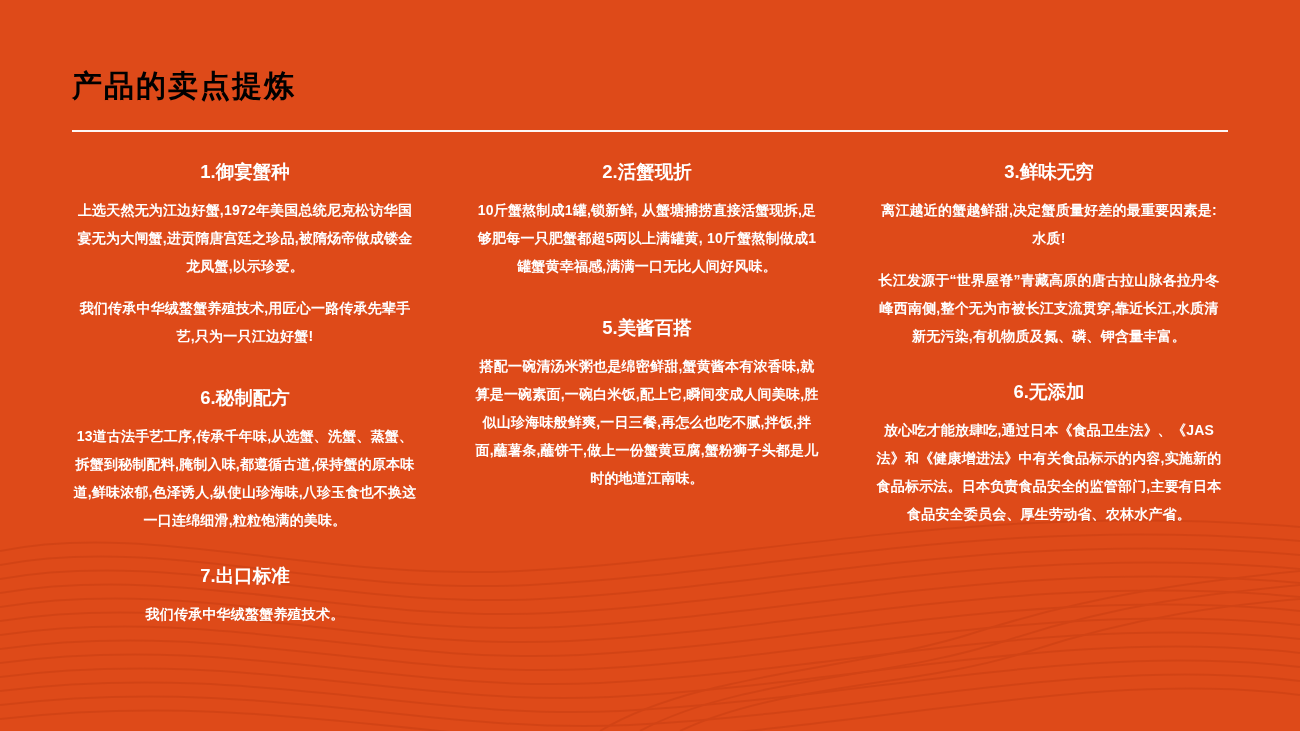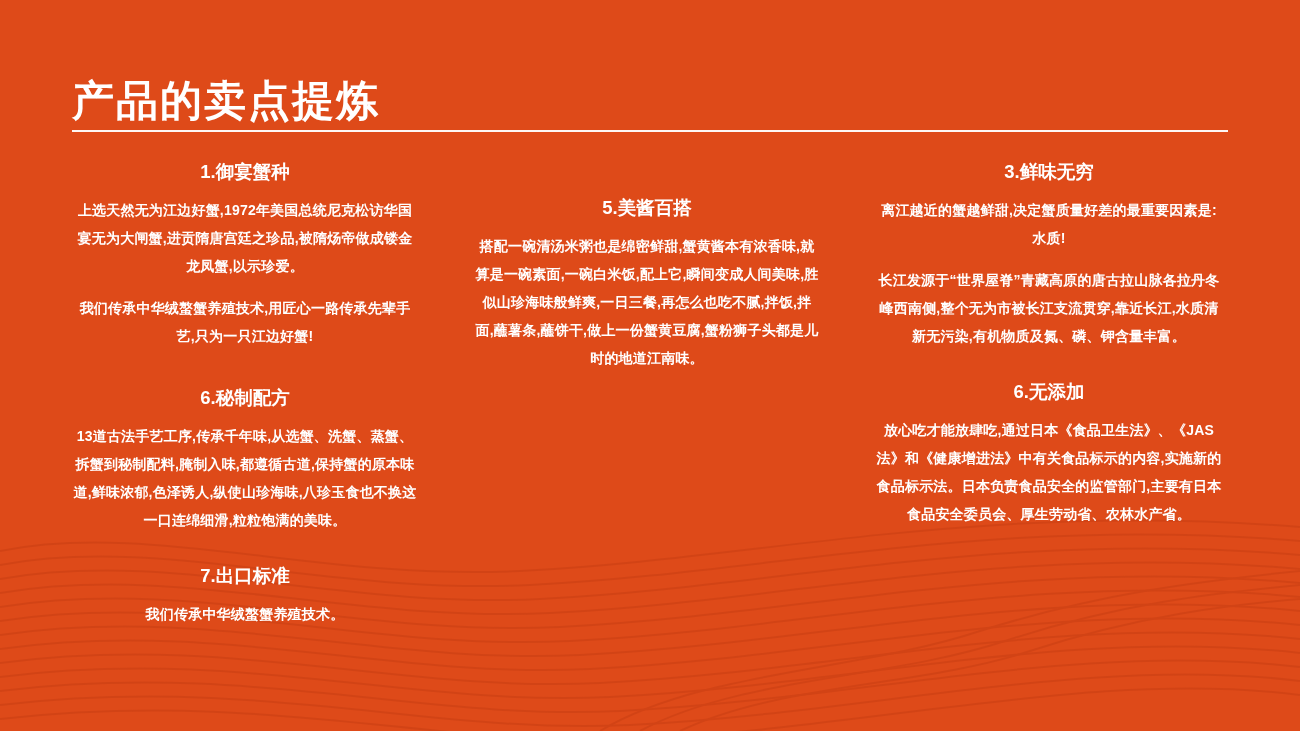--- a/index.html
+++ b/index.html
@@ -33,24 +33,24 @@
   }
   .content {
     position: relative;
     z-index: 5;
     padding: 0;
   }
   .title {
     position: absolute;
     left: 72px;
     top: 48px;
-    font-size: 42px;
+    font-size: 30px;
     font-weight: bold;
     letter-spacing: 2px;
-    color: #ffffff;
+    color: #000000;
     line-height: 1.2;
   }
   .rule {
     position: absolute;
     left: 72px;
     top: 130px;
     width: 1156px;
     height: 2px;
     background: #ffffff;
     opacity: 0.95;
@@ -138,20 +138,24 @@
 
         <div class="item">
           <h2 class="item-heading">7.出口标准</h2>
           <p class="item-para">我们传承中华绒螯蟹养殖技术。</p>
         </div>
 
       </div>
 
       <div class="col col-2">
 
+        <div class="item">
+          <h2 class="item-heading">2.活蟹现折</h2>
+          <p class="item-para">10斤蟹熬制成1罐,锁新鲜, 从蟹塘捕捞直接活蟹现拆,足够肥每一只肥蟹都超5两以上满罐黄, 10斤蟹熬制做成1罐蟹黄幸福感,满满一口无比人间好风味。</p>
+        </div>
 
         <div class="item" style="margin-top:36px;">
           <h2 class="item-heading">5.美酱百搭</h2>
           <p class="item-para">搭配一碗清汤米粥也是绵密鲜甜,蟹黄酱本有浓香味,就算是一碗素面,一碗白米饭,配上它,瞬间变成人间美味,胜似山珍海味般鲜爽,一日三餐,再怎么也吃不腻,拌饭,拌面,蘸薯条,蘸饼干,做上一份蟹黄豆腐,蟹粉狮子头都是儿时的地道江南味。</p>
         </div>
 
       </div>
 
       <div class="col col-3">
 

